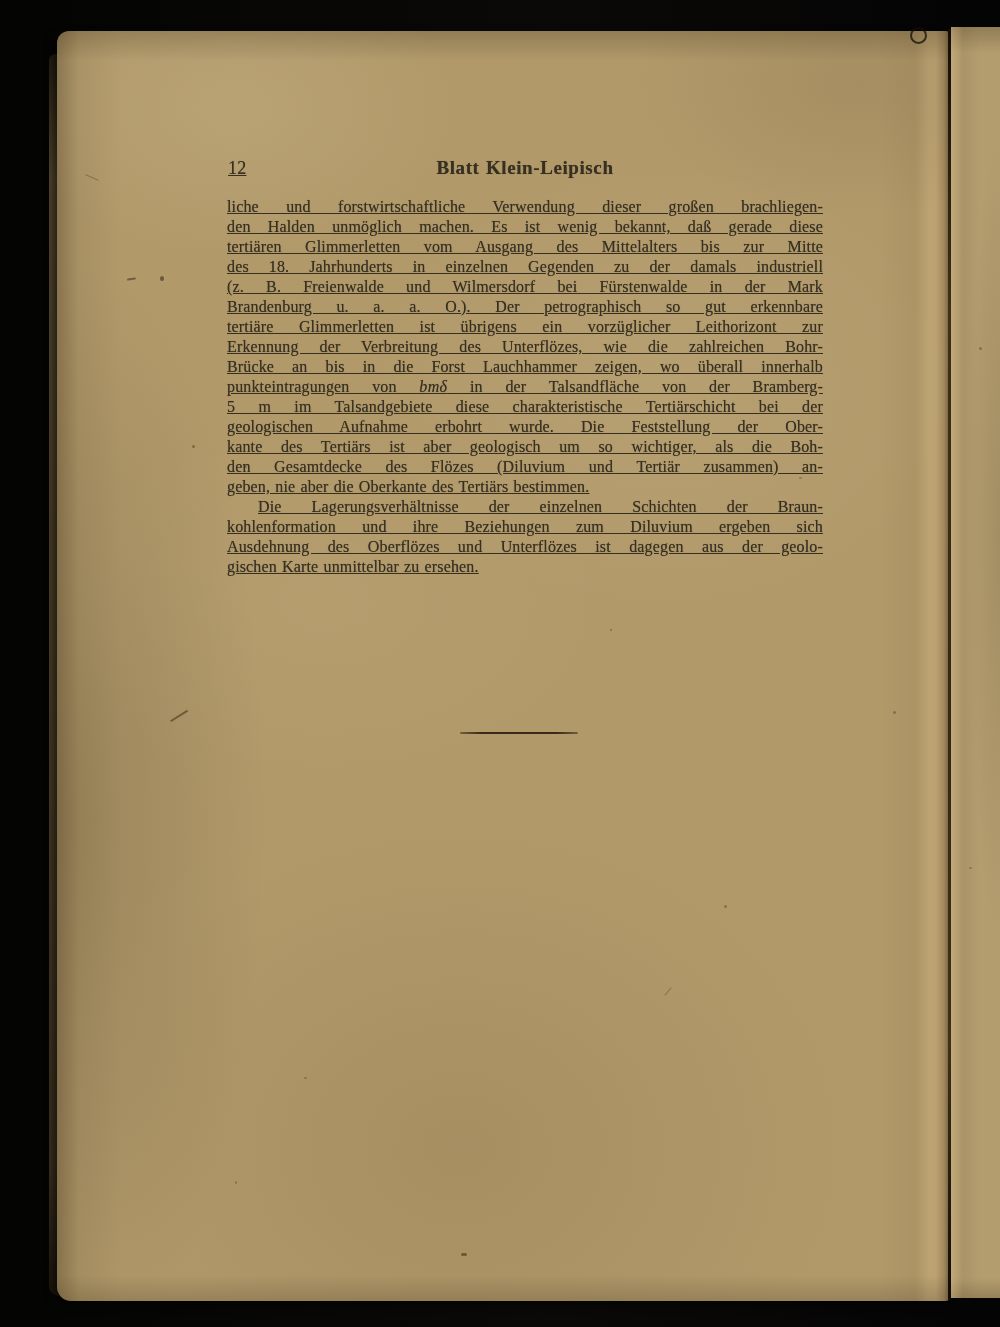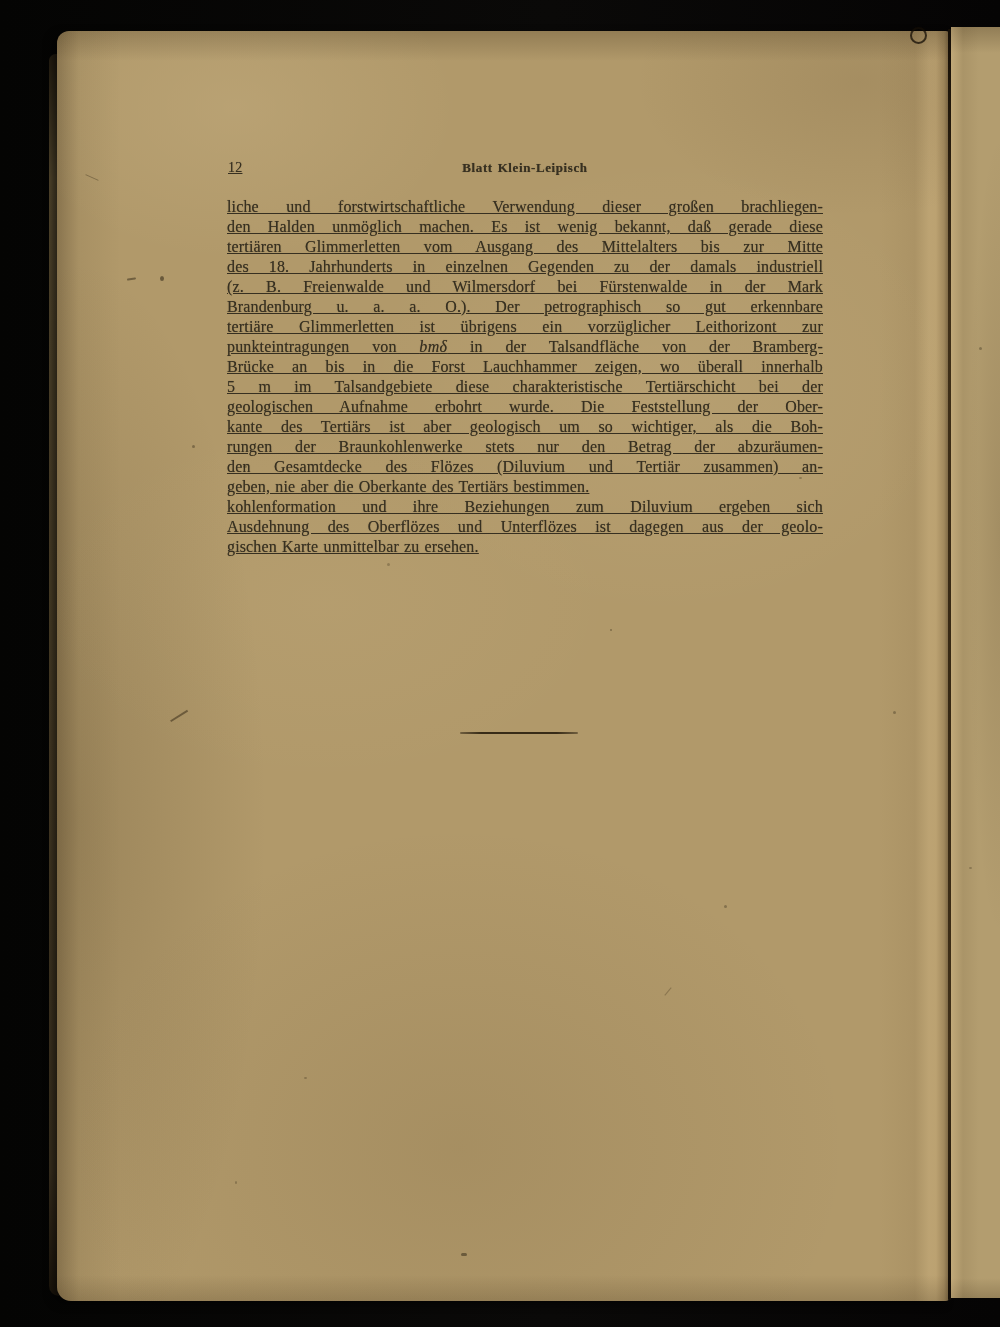--- a/index.html
+++ b/index.html
@@ -58,24 +58,24 @@
   }
   
   .text-area {
     position: absolute; left: 170px; top: 127px; width: 596px;
     color: #373021;
     font-size: 16px; line-height: 20px;
     letter-spacing: 0.15px; word-spacing: 1px;
     text-shadow: 0 0 0.7px rgba(55,48,33,0.65);
   }
   .page-head { position: relative; height: 39px; }
-  .page-num  { position: absolute; left: 1px; top: 0; font-size: 14px; text-decoration: underline; }
+  .page-num  { position: absolute; left: 1px; top: 0; font-size: 18px; text-decoration: underline; }
   .running-title {
     display: block; text-align: center;
-    font-weight: bold; font-size: 13px; letter-spacing: 0.6px;
+    font-weight: bold; font-size: 19px; letter-spacing: 0.6px;
   }
   .line { text-align: justify; text-align-last: justify; text-decoration: underline; }
   .line.last { text-align-last: left; }
   .line.indent { text-indent: 31px; }
   .line i { font-style: italic; letter-spacing: 0.3px; }
   
   .rule {
     position: absolute; left: 403px; top: 701px; width: 118px; height: 2px;
     background: linear-gradient(90deg, rgba(58,46,26,0.55), #372b17 18%, #372b17 82%, rgba(58,46,26,0.55));
     border-radius: 1px;
@@ -104,28 +104,29 @@
         <span class="running-title">Blatt Klein-Leipisch</span>
       </div>
       <div id="text-block">
           <div class="line">liche und forstwirtschaftliche Verwendung dieser großen brachliegen-</div>
           <div class="line">den Halden unmöglich machen. Es ist wenig bekannt, daß gerade diese</div>
           <div class="line">tertiären Glimmerletten vom Ausgang des Mittelalters bis zur Mitte</div>
           <div class="line">des 18. Jahrhunderts in einzelnen Gegenden zu der damals industriell</div>
           <div class="line">(z. B. Freienwalde und Wilmersdorf bei Fürstenwalde in der Mark</div>
           <div class="line">Brandenburg u. a. a. O.). Der petrographisch so gut erkennbare</div>
           <div class="line">tertiäre Glimmerletten ist übrigens ein vorzüglicher Leithorizont zur</div>
+          <div class="line">Erkennung der Verbreitung des Unterflözes, wie die zahlreichen Bohr-</div>
+          <div class="line">Brücke an bis in die Forst Lauchhammer zeigen, wo überall innerhalb</div>
           <div class="line"><span>punkteintragungen von </span><i>bmδ</i><span> in der Talsandfläche von der Bramberg-</span></div>
-          <div class="line">Brücke an bis in die Forst Lauchhammer zeigen, wo überall innerhalb</div>
           <div class="line">5 m im Talsandgebiete diese charakteristische Tertiärschicht bei der</div>
           <div class="line">geologischen Aufnahme erbohrt wurde. Die Feststellung der Ober-</div>
           <div class="line">kante des Tertiärs ist aber geologisch um so wichtiger, als die Boh-</div>
-          <div class="line">rungen der Braunkohlenwerke stets nur den Betrag der abzuräumen-</div>
           <div class="line">den Gesamtdecke des Flözes (Diluvium und Tertiär zusammen) an-</div>
           <div class="line last">geben, nie aber die Oberkante des Tertiärs bestimmen.</div>
+          <div class="line indent">Die Lagerungsverhältnisse der einzelnen Schichten der Braun-</div>
           <div class="line">kohlenformation und ihre Beziehungen zum Diluvium ergeben sich</div>
           <div class="line">Ausdehnung des Oberflözes und Unterflözes ist dagegen aus der geolo-</div>
           <div class="line last">gischen Karte unmittelbar zu ersehen.</div>
         </div>
     </div>
 
     <div class="rule"></div>
 
     <div class="curl-ring"></div>
     <div class="fleck-line" style="left:112px;top:684px;width:20px;height:1.5px;background:rgba(58,46,26,0.55);transform:rotate(-32deg);"></div>

